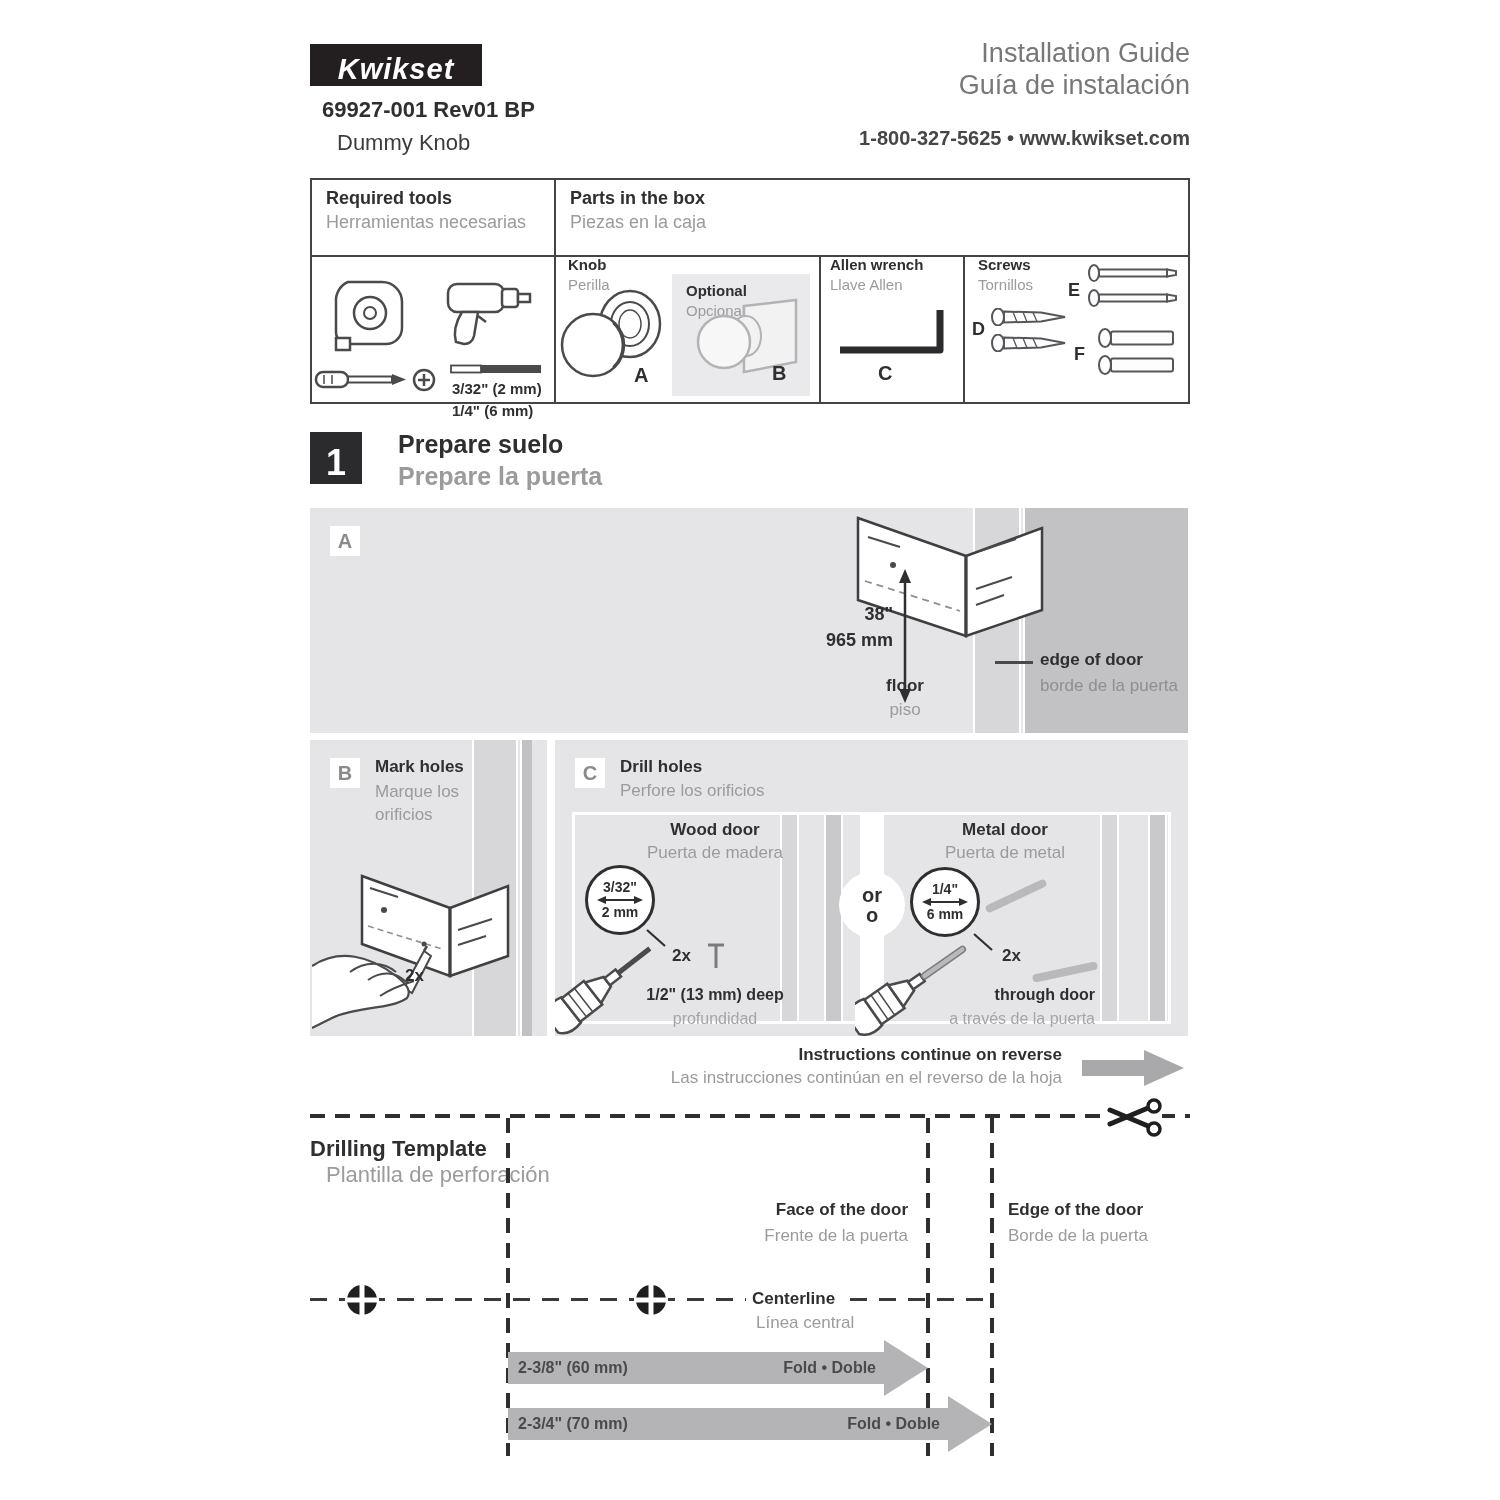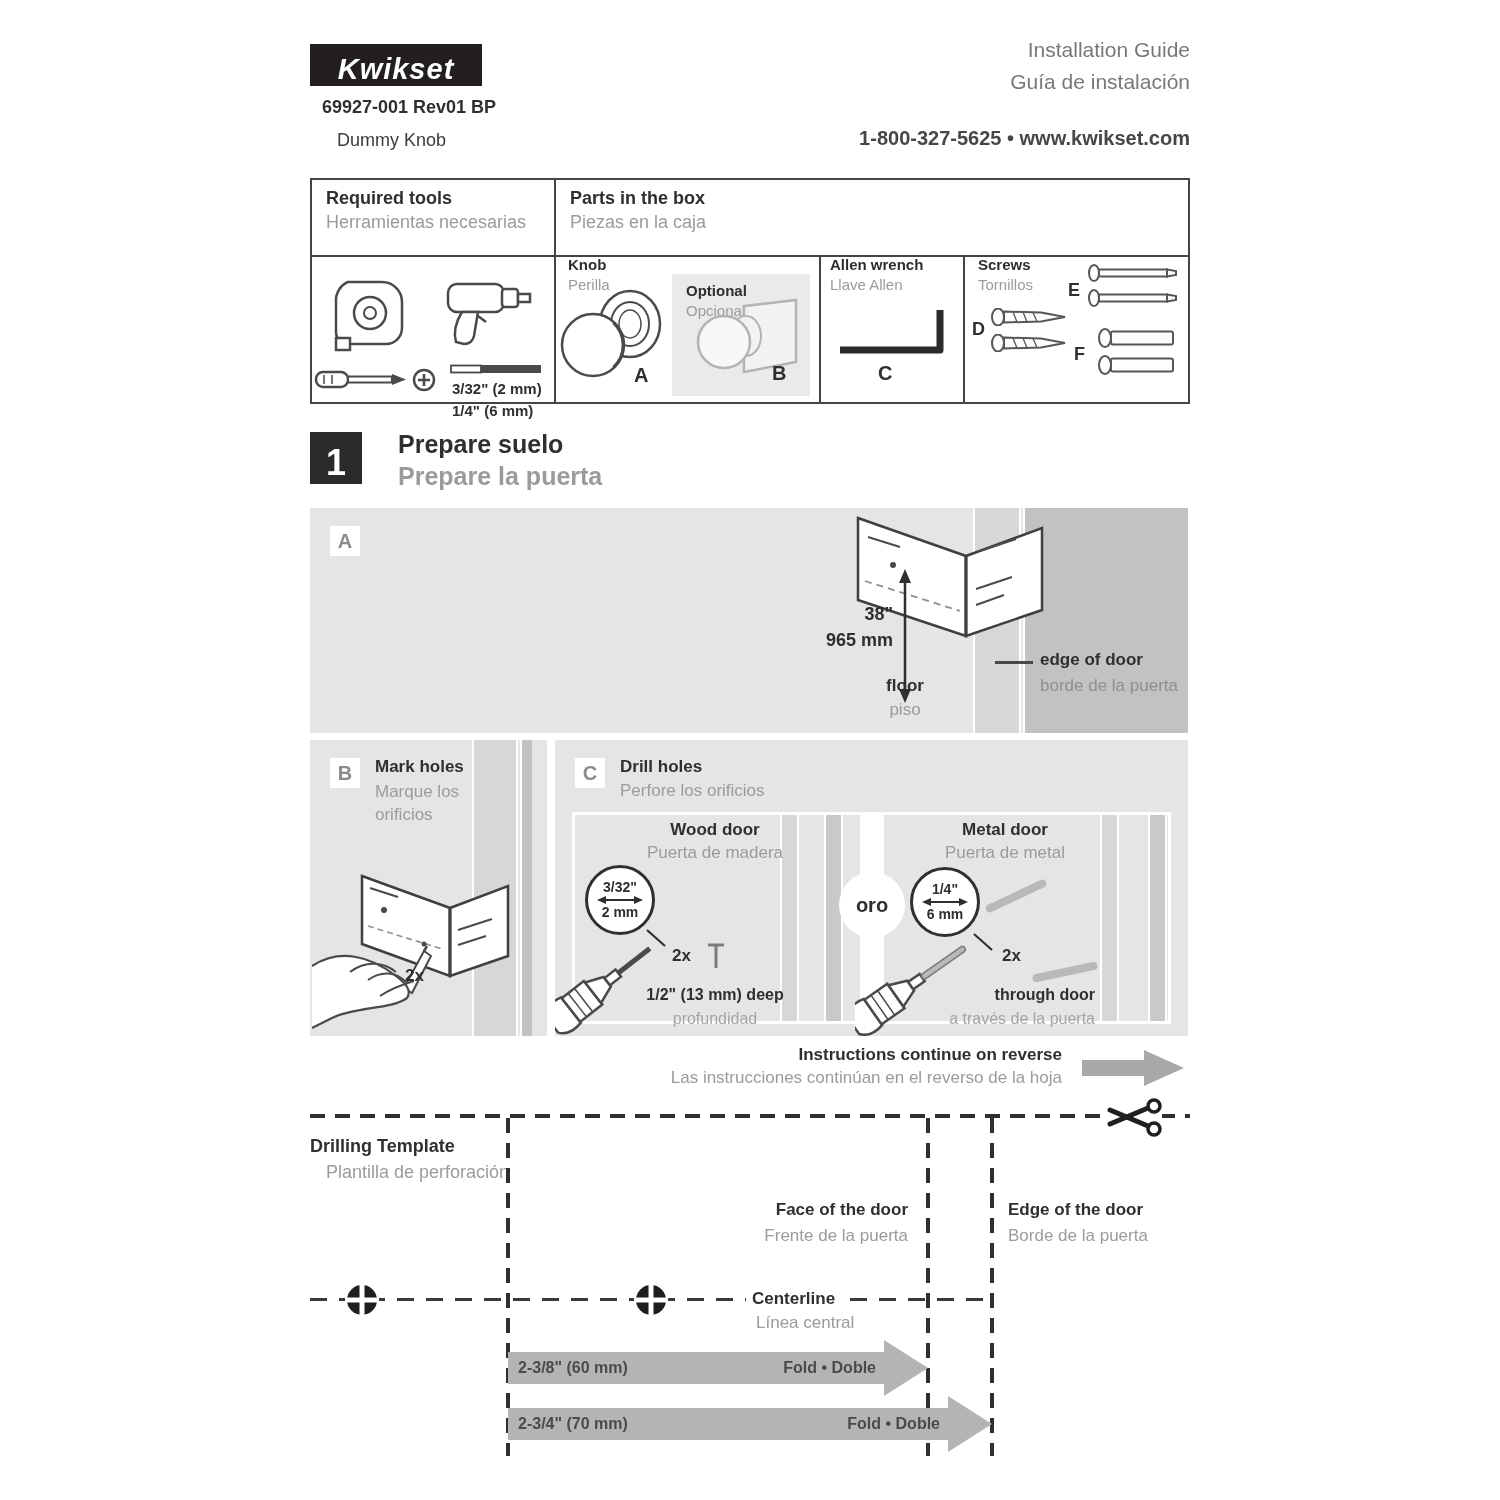--- a/index.html
+++ b/index.html
@@ -5,39 +5,39 @@
   *{margin:0;padding:0;box-sizing:border-box}
   html,body{width:1500px;height:1500px;background:#fff}
   body{font-family:"Liberation Sans","DejaVu Sans",sans-serif;color:#3b3b3d;position:relative}
   .abs{position:absolute}
   .bold{font-weight:700;color:#2f2f31}
   .gray{color:#9b9b9d}
   .gray2{color:#8f8f91}
   .r{text-align:right}
   .c{text-align:center}
   .f15{font-size:15px}.f16{font-size:16px}.f17{font-size:17px}.f18{font-size:18px}
-  .f19{font-size:18px}.f20{font-size:20px}.f25{font-size:25px}.f27{font-size:21px}
+  .f19{font-size:22px}.f20{font-size:20px}.f25{font-size:25px}.f27{font-size:27px}
   .panel{background:#e5e5e7}
   .strip-light{background:#d7d7d9;border-left:2px solid #fff;border-right:2px solid #fff}
   .strip-mid{background:#c9c9cb;border-left:2px solid #fff;border-right:2px solid #fff}
   .strip-dark{background:#c2c2c4;border-left:2px solid #fff}
   .letterbox{width:30px;height:30px;background:#fff;color:#8a8b8d;font-weight:700;font-size:20px;
     display:flex;align-items:center;justify-content:center}
   .blackbox{background:#2b2b2d;color:#fff;display:flex;align-items:flex-end;justify-content:center}
   .tline{background:#434446}
   .dash-h{height:4px;background:repeating-linear-gradient(90deg,#2f2f31 0 15px,transparent 15px 25px)}
   .dash-v{width:4px;background:repeating-linear-gradient(180deg,#2f2f31 0 15px,transparent 15px 25px)}
   .cl-dash{height:3px;background:repeating-linear-gradient(90deg,#3a3a3c 0 17px,transparent 17px 29px)}
   .fold-body{background:#b4b4b6;height:32px}
   .fold-head{width:0;height:0;border-top:28px solid transparent;border-bottom:28px solid transparent;border-left:44px solid #b4b4b6}
   .fold-label{font-weight:700;color:#4a4a4c;font-size:16px}
   .bit-circle{width:70px;height:70px;border-radius:50%;background:#fff;border:3px solid #2f2f31;
     display:flex;flex-direction:column;align-items:center;justify-content:center;line-height:1.05}
   .bit-circle span{font-weight:700;font-size:14px;color:#2f2f31}
-  .or-circle{width:66px;height:66px;border-radius:50%;background:#fff;display:flex;flex-direction:row;
+  .or-circle{width:66px;height:66px;border-radius:50%;background:#fff;display:flex;flex-direction:column;
     align-items:center;justify-content:center;line-height:1.0}
   .or-circle span{font-weight:700;font-size:20px;color:#2f2f31}
   .rod{height:8px;background:#b9b9bb;border-radius:4px}
   svg{display:block}
 </style>
 </head>
 <body>
 
 <div class="abs blackbox" style="left:310px;top:44px;width:172px;height:42px;background:#231f20">
   <span style="font-style:italic;font-weight:700;font-size:29px;letter-spacing:1px">Kwikset</span>

